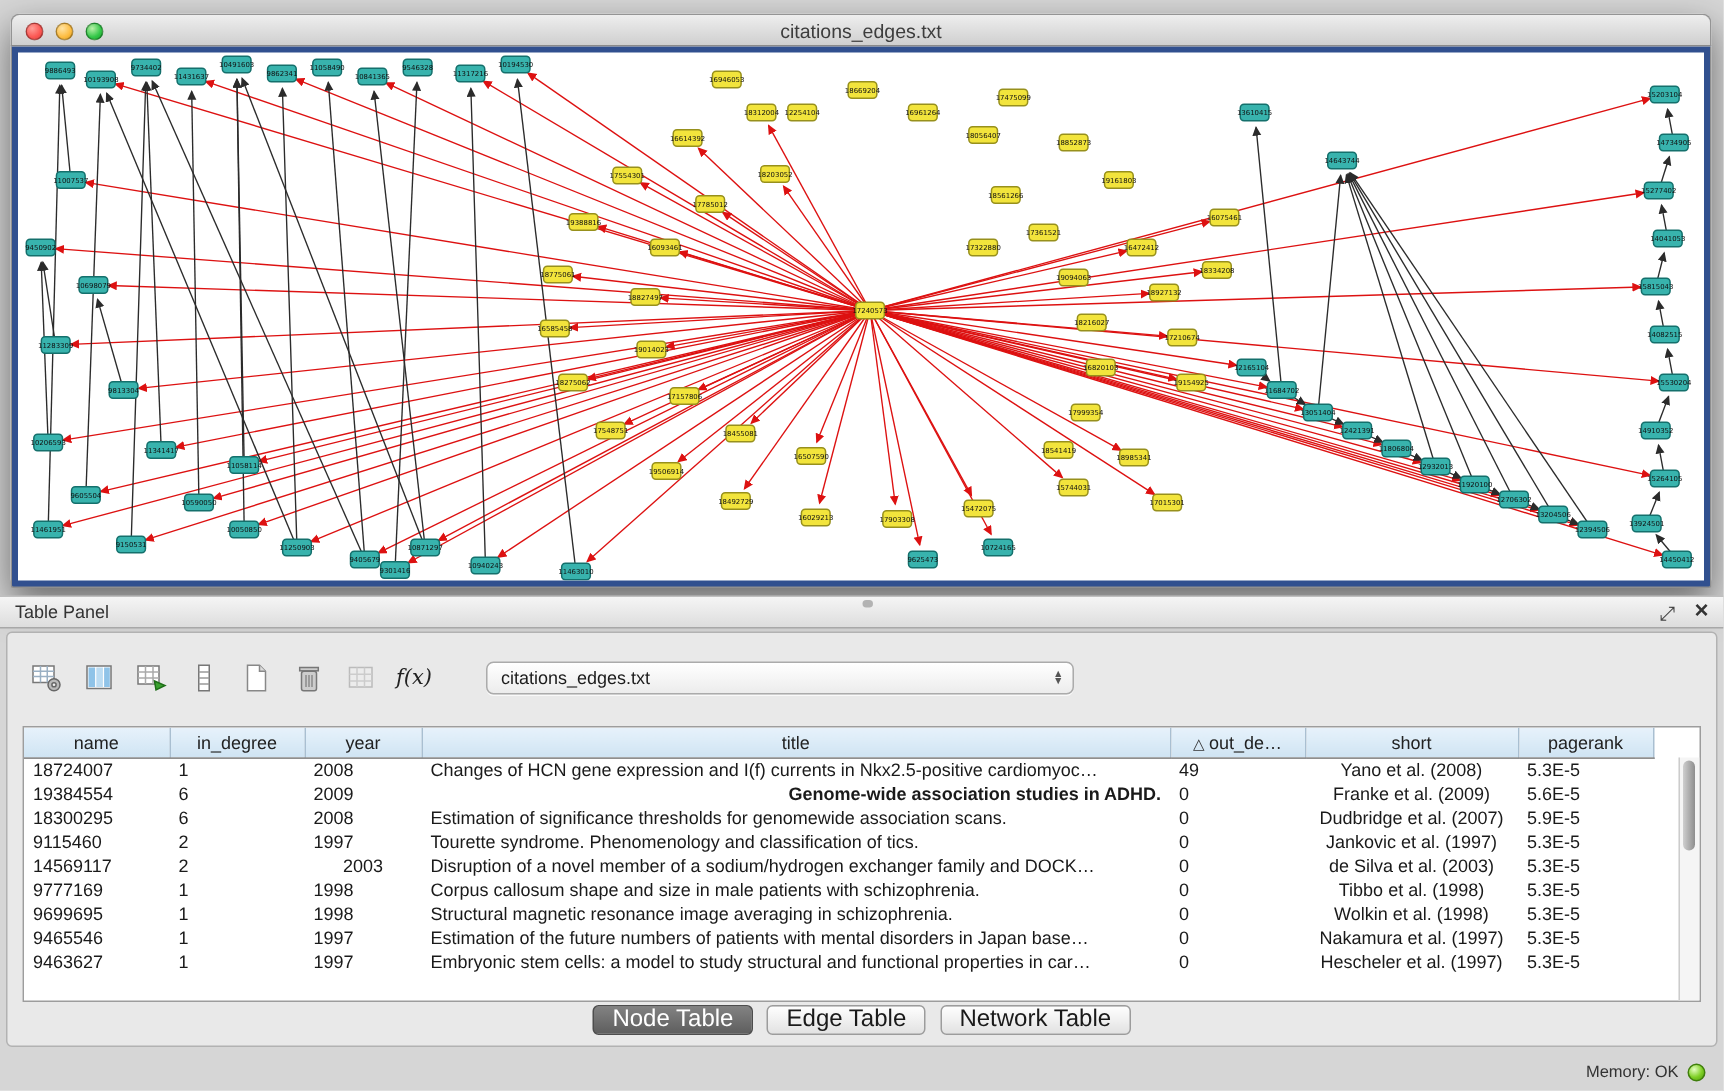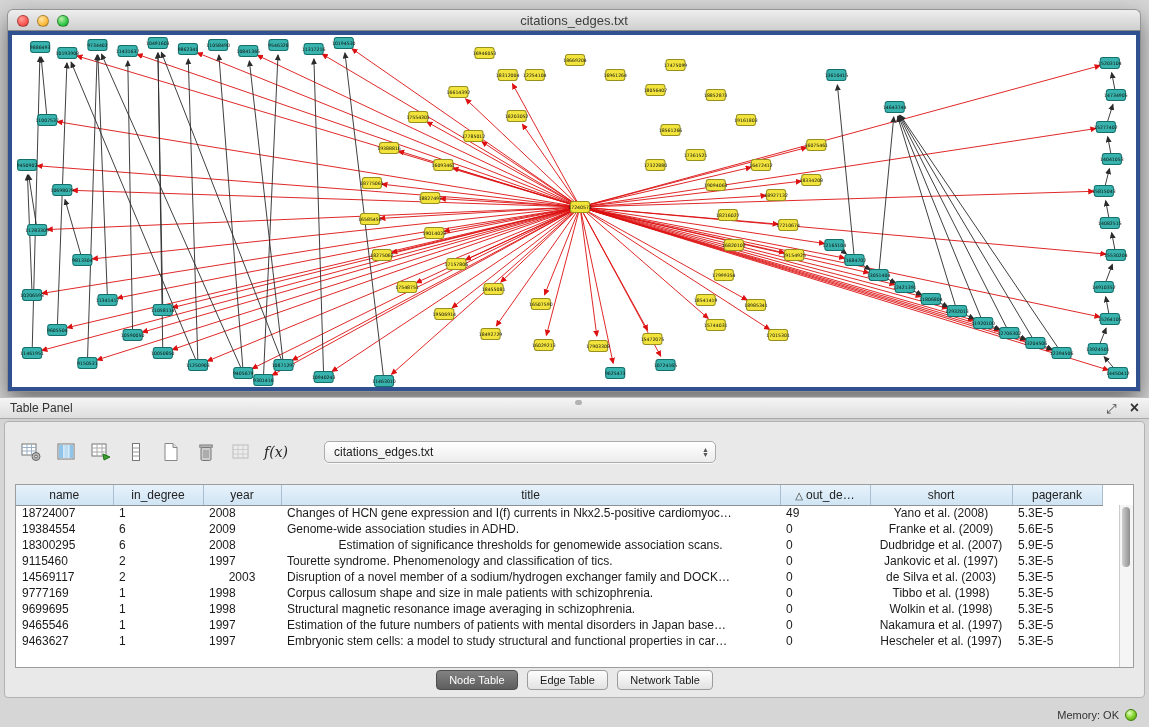--- a/index.html
+++ b/index.html
@@ -56,21 +56,21 @@
            border-bottom:1px solid #8f8f8f;white-space:nowrap;overflow:hidden;}
   tbody td{height:16px;box-sizing:border-box;padding:0 6px;font-size:12px;color:#1a1a1a;
            white-space:nowrap;overflow:hidden;text-overflow:ellipsis;}
   .sort-char{font-size:10px;margin-right:3px;color:#333;}
   .vscroll{position:absolute;top:20px;right:0;bottom:0;width:13px;background:#f5f5f5;border-left:1px solid #cccccc;}
   .vthumb{position:absolute;top:2px;left:2px;width:8px;height:60px;border-radius:4px;
           background:linear-gradient(90deg,#cfcfcf,#8e8e8e);}
 
   
   .tabs{position:absolute;left:0;right:0;bottom:7px;text-align:center;}
-  .tab{display:inline-block;font-size:11px;padding:2px 12px;border-radius:4px;line-height:14px;cursor:default;}
+  .tab{display:inline-block;font-size:16px;padding:2px 12px;border-radius:4px;line-height:14px;cursor:default;}
   .tab.selected{background:linear-gradient(#828282,#5e5e5e);color:#fff;border:1px solid #4d4d4d;}
   .tab.plain{background:linear-gradient(#fefefe,#e2e2e2);border:1px solid #9c9c9c;color:#1a1a1a;margin-left:5px;}
 
   
   .statusbar{position:absolute;right:12px;bottom:6px;display:flex;align-items:center;gap:6px;
              font-size:11px;color:#333;}
   .mem-dot{width:12px;height:12px;border-radius:50%;box-sizing:border-box;border:1px solid #3f7e0b;
            background:radial-gradient(circle at 35% 30%,#e4ffc0,#7ecf25 55%,#4e9a10);}
 </style>
 </head>
@@ -734,30 +734,30 @@
               <td style="text-align: left;">2008</td>
               <td style="text-align: left;">Changes of HCN gene expression and I(f) currents in Nkx2.5-positive cardiomyoc…</td>
               <td style="text-align: left;">49</td>
               <td style="text-align: center;">Yano et al. (2008)</td>
               <td style="text-align: left;">5.3E-5</td>
             </tr>
             <tr>
               <td style="text-align: left;">19384554</td>
               <td style="text-align: left;">6</td>
               <td style="text-align: left;">2009</td>
-              <td style="text-align: left;">Genome-wide association studies in ADHD.</td>
+              <td style="text-align: right; font-weight: bold;">Genome-wide association studies in ADHD.</td>
               <td style="text-align: left;">0</td>
               <td style="text-align: center;">Franke et al. (2009)</td>
               <td style="text-align: left;">5.6E-5</td>
             </tr>
             <tr>
               <td style="text-align: left;">18300295</td>
               <td style="text-align: left;">6</td>
               <td style="text-align: left;">2008</td>
-              <td style="text-align: center; margin-top: 32px;">Estimation of significance thresholds for genomewide association scans.</td>
+              <td style="text-align: left; margin-top: 32px;">Estimation of significance thresholds for genomewide association scans.</td>
               <td style="text-align: left;">0</td>
               <td style="text-align: center;">Dudbridge et al. (2007)</td>
               <td style="text-align: left;">5.9E-5</td>
             </tr>
             <tr>
               <td style="text-align: left;">9115460</td>
               <td style="text-align: left;">2</td>
               <td style="text-align: left;">1997</td>
               <td style="text-align: left;">Tourette syndrome. Phenomenology and classification of tics.</td>
               <td style="text-align: left;">0</td>

